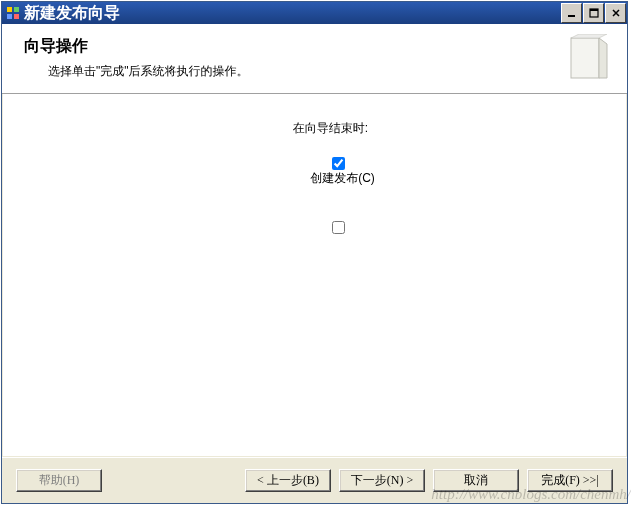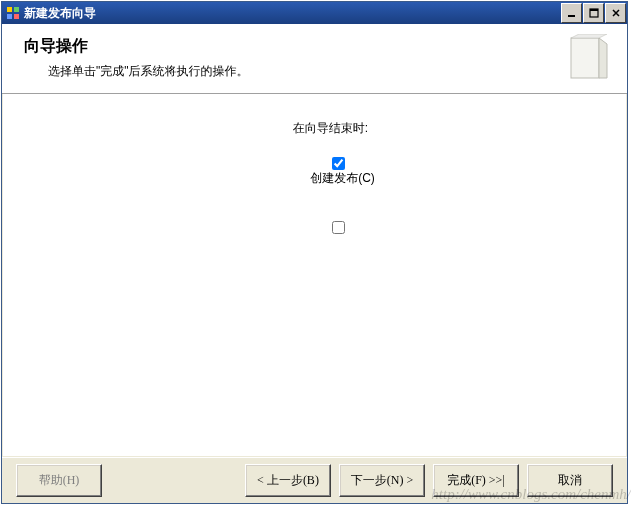--- a/index.html
+++ b/index.html
@@ -28,21 +28,21 @@
   align-items: center;
   color: #fff;
   font-weight: bold;
   padding-left: 4px;
 }
 .titlebar .app-icon {
   width: 14px; height: 14px;
   margin-right: 4px;
   display: inline-block;
 }
-.titlebar .title-text { flex: 1; font-size: 12px; }
+.titlebar .title-text { flex: 1; font-size: 16px; }
 .win-btns { display: flex; height: 100%; }
 .win-btn {
   width: 21px; height: 20px;
   background: #d4d0c8;
   border: 1px solid #fff;
   border-right-color: #404040;
   border-bottom-color: #404040;
   margin: 1px 1px 0 0;
   display: flex; align-items: center; justify-content: center;
   font-family: Arial; font-size: 10px; color: #000;
@@ -80,21 +80,21 @@
 .footer {
   height: 46px;
   background: #ece9d8;
   border-top: 1px solid #fff;
   display: flex;
   align-items: center;
   padding: 0 14px;
 }
 .footer .spacer { flex: 1; }
 .btn {
-  height: 33px;
+  height: 23px;
   min-width: 86px;
   background: #ece9d8;
   border: 1px solid #404040;
   border-top-color: #fff; border-left-color: #fff;
   box-shadow: inset -1px -1px 0 #808080, inset 1px 1px 0 #d4d0c8;
   font-size: 12px;
   font-family: SimSun, Tahoma;
   cursor: pointer;
   margin-left: 8px;
   padding: 0 6px;
@@ -172,19 +172,19 @@
     <label class="checkbox-row">
       <input type="checkbox" style="">
     </label>
   </div>
 
   <div class="footer">
     <button class="btn disabled">帮助(H)</button>
     <div class="spacer"></div>
     <button class="btn">&lt; 上一步(B)</button>
     <button class="btn">下一步(N) &gt;</button>
+    <button class="btn">取消</button>
     <button class="btn">完成(F) &gt;&gt;|</button>
-    <button class="btn">取消</button>
   </div>
 
 </div>
 
 <div class="watermark">http://www.cnblogs.com/chenmh/</div>
 
 </body></html>

